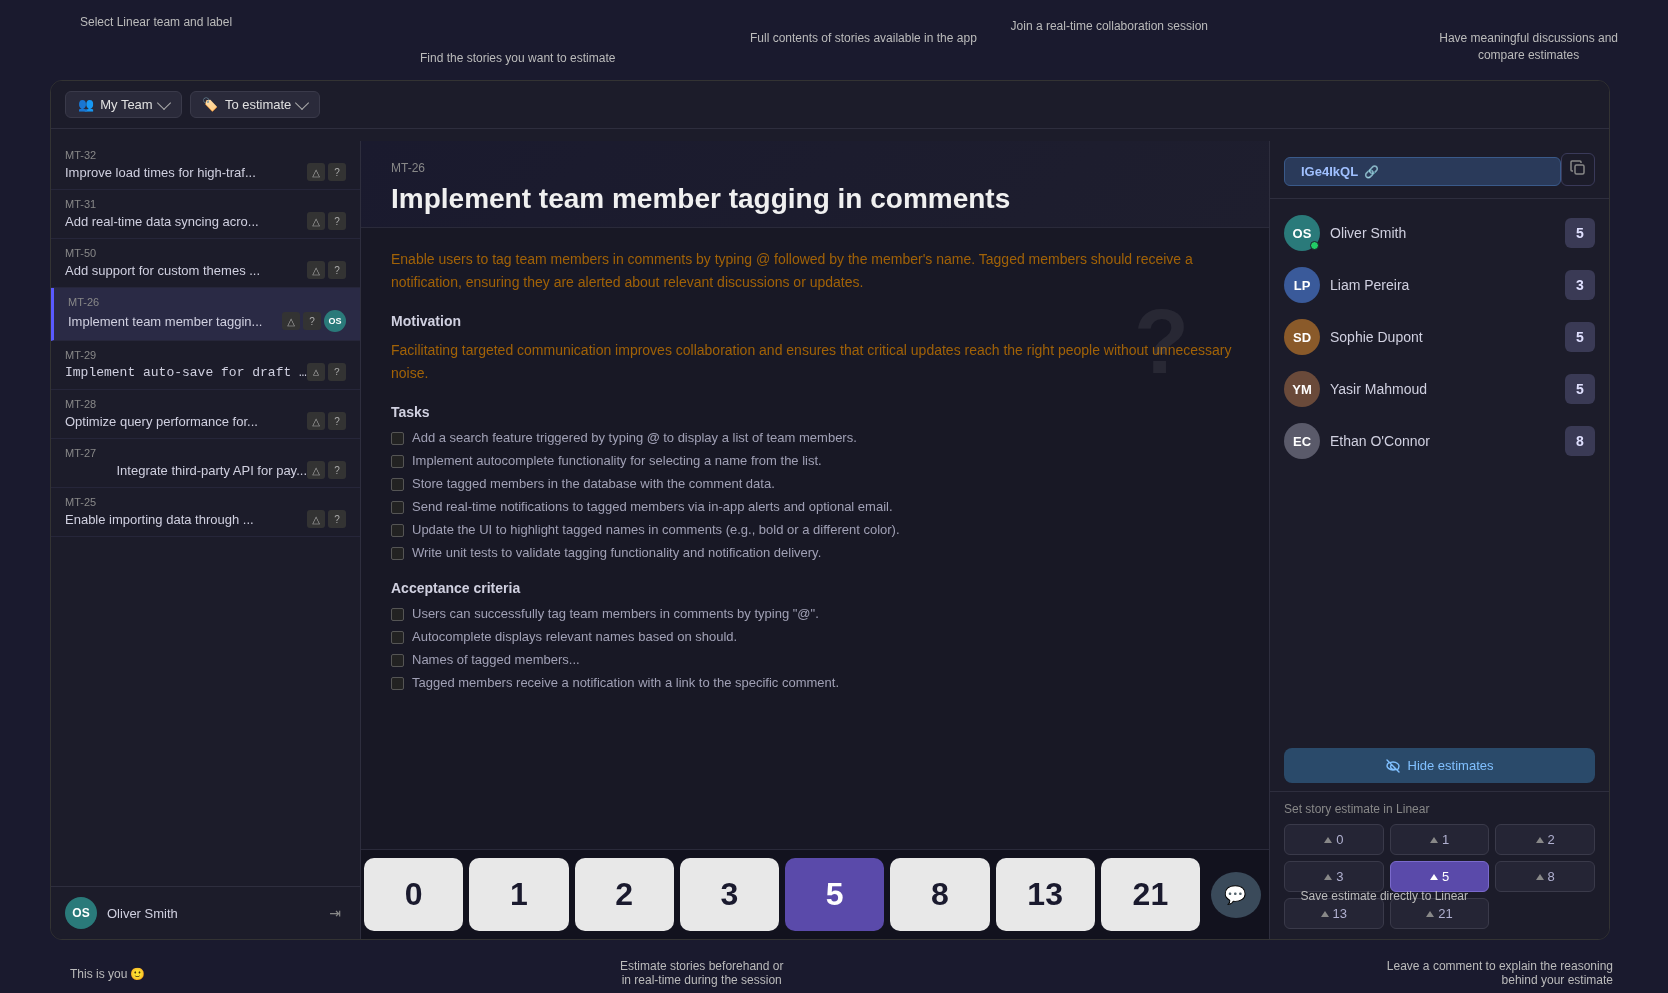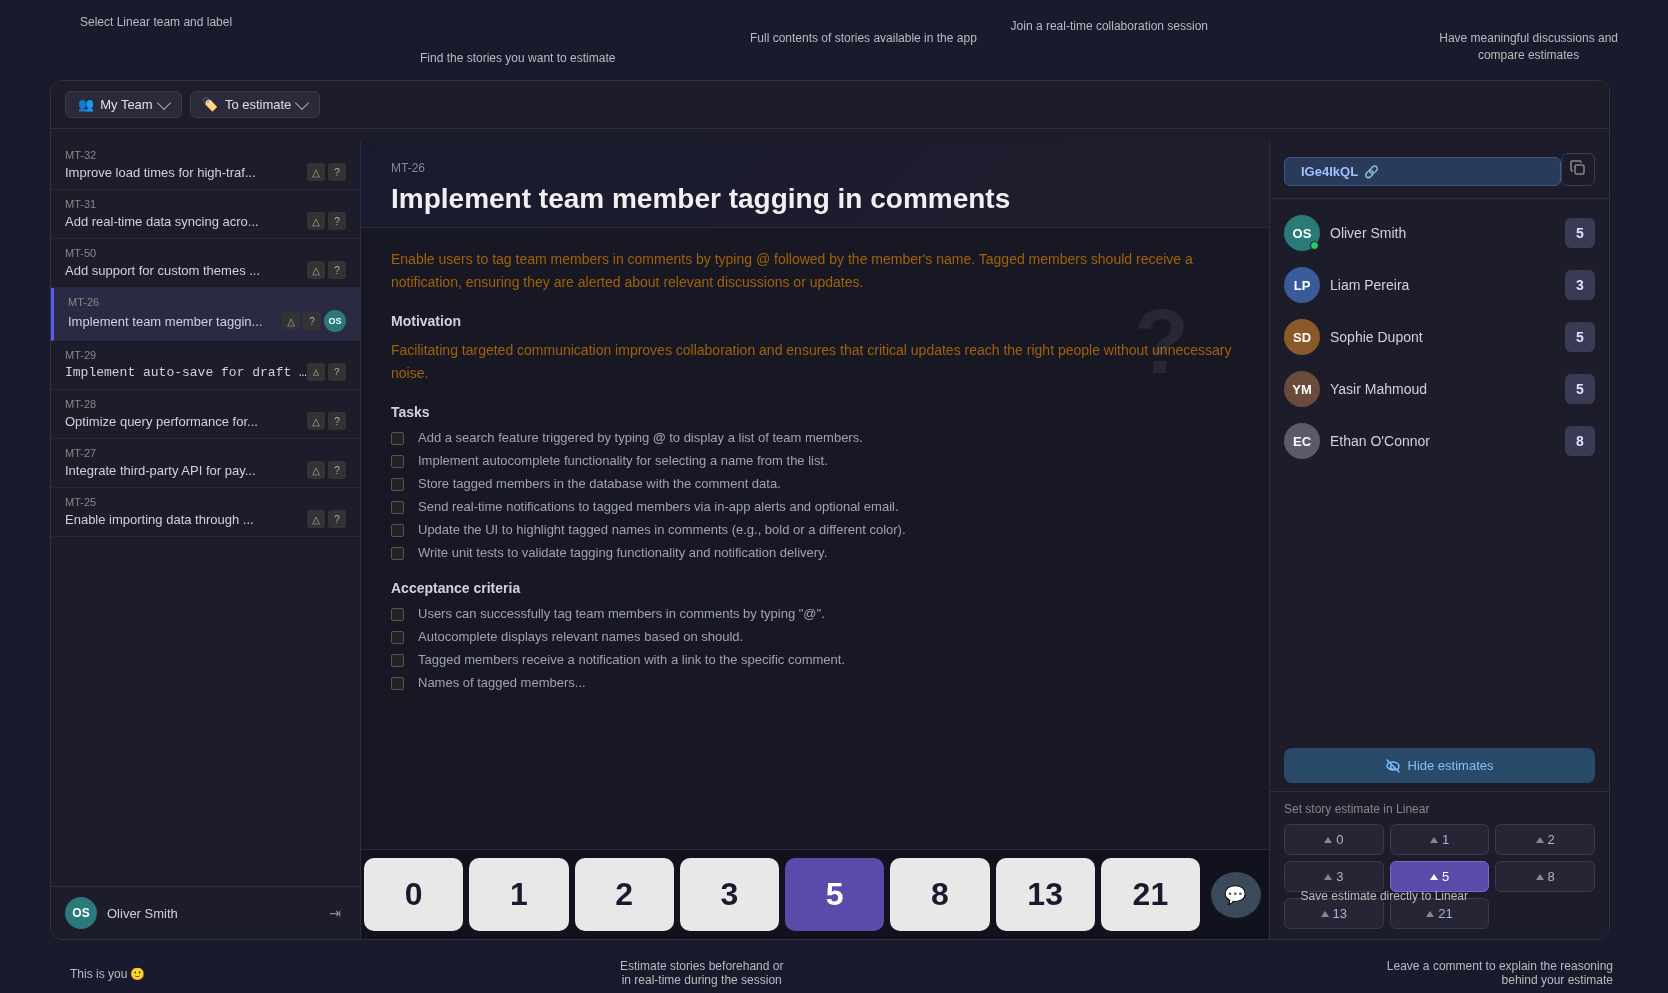--- a/index.html
+++ b/index.html
@@ -219,21 +219,21 @@
     }
 
     .task-list {
       list-style: none;
       margin-bottom: 20px;
     }
 
     .task-item {
       display: flex;
       align-items: flex-start;
-      gap: 14px;
+      gap: 8px;
       margin-bottom: 8px;
       font-size: 13px;
       color: #a0a0b5;
     }
 
     .task-checkbox {
       width: 13px;
       height: 13px;
       border: 1px solid #555;
       border-radius: 2px;
@@ -530,21 +530,21 @@
             <div class="sidebar-item-title">Optimize query performance for...</div>
             <div style="display:flex;gap:3px;">
               <div class="sidebar-item-icon-btn">△</div>
               <div class="sidebar-item-icon-btn">?</div>
             </div>
           </div>
         </div>
 
         <div class="sidebar-item">
           <div class="sidebar-item-id">MT-27</div>
-          <div style="display:flex;justify-content:space-between;align-items:center;">
+          <div style="display:flex;justify-content:flex-end;align-items:center;">
             <div class="sidebar-item-title">Integrate third-party API for pay...</div>
             <div style="display:flex;gap:3px;">
               <div class="sidebar-item-icon-btn">△</div>
               <div class="sidebar-item-icon-btn">?</div>
             </div>
           </div>
         </div>
 
         <div class="sidebar-item">
           <div class="sidebar-item-id">MT-25</div>
@@ -613,25 +613,25 @@
           <li class="task-item">
               <div class="task-checkbox"></div>
               <span>Users can successfully tag team members in comments by typing "@".</span>
             </li>
           <li class="task-item">
               <div class="task-checkbox"></div>
               <span>Autocomplete displays relevant names based on should.</span>
             </li>
           <li class="task-item">
               <div class="task-checkbox"></div>
+              <span>Names of tagged members...</span>
+            </li>
+          <li class="task-item">
+              <div class="task-checkbox"></div>
               <span>Tagged members receive a notification with a link to the specific comment.</span>
-            </li>
-          <li class="task-item">
-              <div class="task-checkbox"></div>
-              <span>Names of tagged members...</span>
             </li>
         </ul>
       </div>
 
       <div style="position:absolute;bottom:0;left:0;right:0;height:90px;background:linear-gradient(to top,#181825,transparent);pointer-events:none;"></div>
     </div>
 
     <div class="right-panel">
 
       <div class="right-panel-top">

